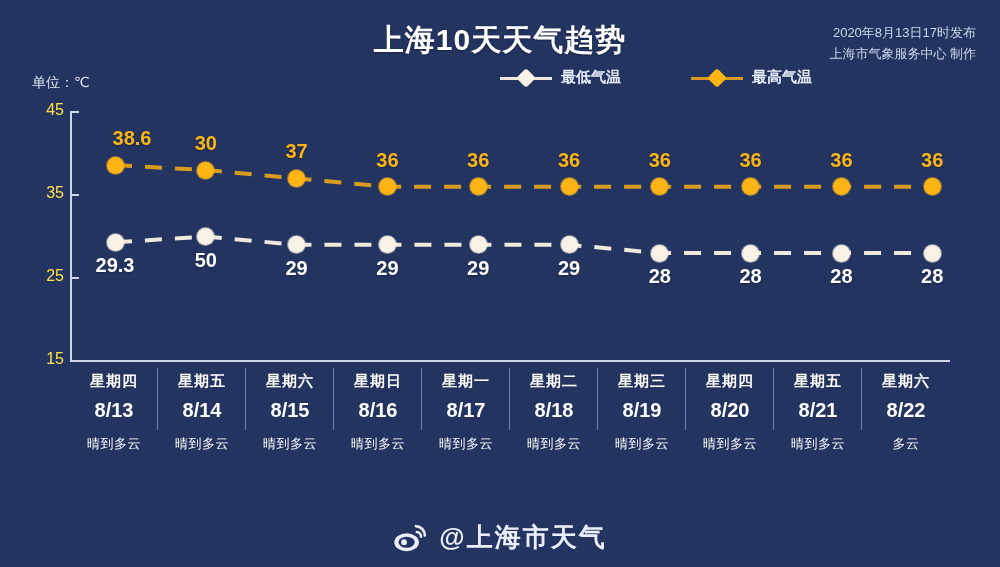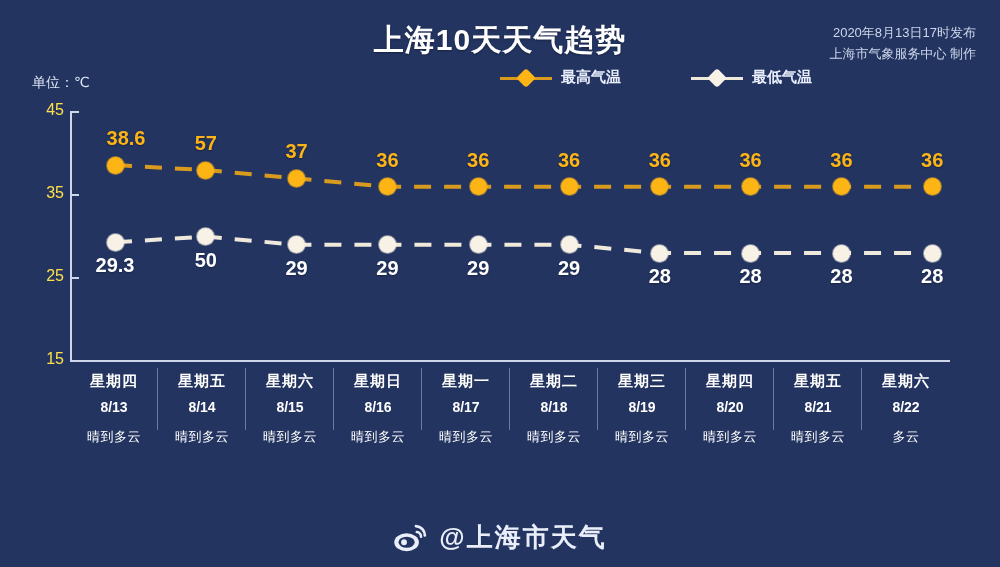--- a/index.html
+++ b/index.html
@@ -68,21 +68,21 @@
   
   .cols { position:absolute; left:70px; top:362px; width:880px; height:105px; display:flex; }
   .col {
     flex:1 1 0; position:relative; text-align:center; padding-top:10px;
   }
   .col:not(:last-child)::after {
     content:""; position:absolute; right:0; top:6px; width:1px; height:62px;
     background:#6d7ca3;
   }
   .col .wd { font-size:15px; font-weight:bold; color:#ffffff; letter-spacing:1px; }
-  .col .dt { font-size:14px; font-weight:bold; color:#ffffff; margin-top:8px; }
+  .col .dt { font-size:20px; font-weight:bold; color:#ffffff; margin-top:8px; }
   .col .cond { font-size:13px; color:#ffffff; margin-top:13px; letter-spacing:.5px; }
 
   
   .footer {
     position:absolute; left:0; top:520px; width:1000px;
     display:flex; align-items:center; justify-content:center; gap:12px;text-align:center;
   }
   .weibo-icon { width:34px; height:30px; }
   .handle { font-size:26px; font-weight:bold; color:#e9eef9; letter-spacing:2px; }
 </style>
@@ -92,33 +92,33 @@
 <div id="stage">
 
   <div class="title">上海10天天气趋势</div>
 
   <div class="pub">
     <div>2020年8月13日17时发布</div>
     <div>上海市气象服务中心 制作</div>
   </div>
 
   <div class="legend">
+    <div class="lg">
+      <span class="lg-mark">
+        <span class="lg-line lo"></span>
+          <span class="lg-dot lo"></span>
+      </span>
+      <span class="lg-label">最低气温</span>
+    </div>
     <div class="lg">
       <span class="lg-mark">
         <span class="lg-line hi"></span>
           <span class="lg-dot hi"></span>
       </span>
       <span class="lg-label">最高气温</span>
-    </div>
-    <div class="lg">
-      <span class="lg-mark">
-        <span class="lg-line lo"></span>
-          <span class="lg-dot lo"></span>
-      </span>
-      <span class="lg-label">最低气温</span>
     </div>
   </div>
 
   <div class="unit">单位：℃</div>
 
   <div class="axis-v"></div>
   <div class="axis-h"></div>
 
   <div id="ticks">
       <div class="tick" style="top: 111px;"></div>
@@ -130,23 +130,23 @@
       <div class="tick" style="top: 360px;"></div>
       <div class="tick-label" style="top: 350px;">15</div>
     </div>
 
   <svg class="plot" id="lines">
       <path d="M115 165.12 L205.8 170.1 L296.6 178.4 L387.4 186.7 L478.2 186.7 L569 186.7 L659.8 186.7 L750.6 186.7 L841.4 186.7 L932.1999999999999 186.7" fill="none" stroke="#D99B1E" stroke-width="4" stroke-dasharray="17 13" stroke-linecap="butt"></path>
       <path d="M115 242.31 L205.8 236.5 L296.6 244.8 L387.4 244.8 L478.2 244.8 L569 244.8 L659.8 253.1 L750.6 253.1 L841.4 253.1 L932.1999999999999 253.1" fill="none" stroke="#EFE9DC" stroke-width="4" stroke-dasharray="17 13" stroke-linecap="butt"></path>
     </svg>
   <div id="points">
       <div class="dot hi" style="left: 115px; top: 165.12px;"></div>
-      <div class="val hi" style="left: 126px; top: 127.12px;">38.6</div>
+      <div class="val hi" style="left: 132px; top: 127.12px;">38.6</div>
       <div class="dot hi" style="left: 205.8px; top: 170.1px;"></div>
-      <div class="val hi" style="left: 205.8px; top: 132.1px;">57</div>
+      <div class="val hi" style="left: 205.8px; top: 132.1px;">30</div>
       <div class="dot hi" style="left: 296.6px; top: 178.4px;"></div>
       <div class="val hi" style="left: 296.6px; top: 140.4px; text-align: right;">37</div>
       <div class="dot hi" style="left: 387.4px; top: 186.7px;"></div>
       <div class="val hi" style="left: 387.4px; top: 148.7px;">36</div>
       <div class="dot hi" style="left: 478.2px; top: 186.7px;"></div>
       <div class="val hi" style="left: 478.2px; top: 148.7px;">36</div>
       <div class="dot hi" style="left: 569px; top: 186.7px;"></div>
       <div class="val hi" style="left: 569px; top: 148.7px;">36</div>
       <div class="dot hi" style="left: 659.8px; top: 186.7px;"></div>
       <div class="val hi" style="left: 659.8px; top: 148.7px;">36</div>

